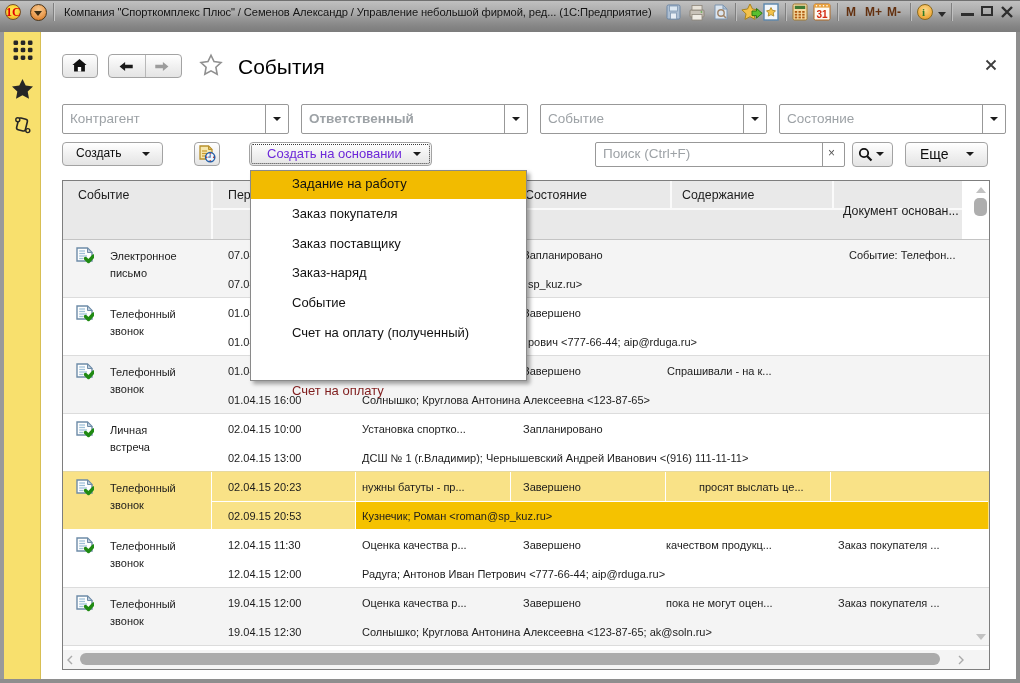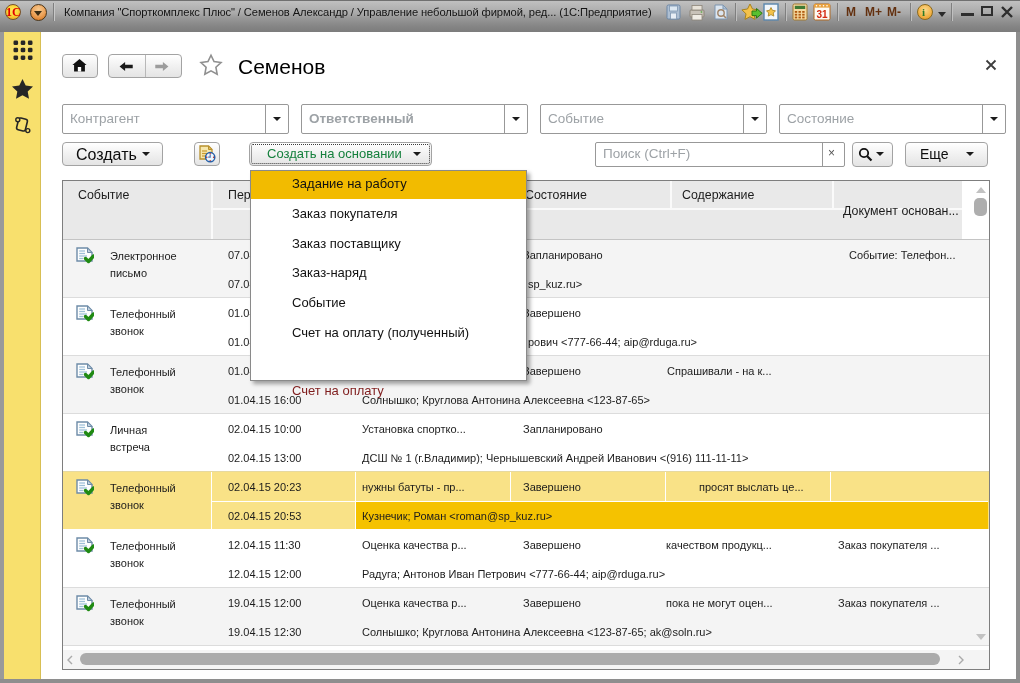--- a/index.html
+++ b/index.html
@@ -128,21 +128,21 @@
 <div class="abs" style="left:145px;top:55px;width:1px;height:22px;background:#b8b8b8;"></div>
 <svg class="abs" style="left:119px;top:62px;" width="15" height="9" viewBox="0 0 20 13">
  <path d="M8 0 L8 4 L19 4 L19 9 L8 9 L8 13 L0 6.5 Z" fill="#1a1a1a"></path>
 </svg>
 <svg class="abs" style="left:154px;top:62px;" width="15" height="9" viewBox="0 0 20 13">
  <path d="M12 0 L12 4 L1 4 L1 9 L12 9 L12 13 L20 6.5 Z" fill="#9c9c9c"></path>
 </svg>
 <svg class="abs" style="left:198px;top:53px;" width="26" height="25" viewBox="0 0 28 28">
  <path d="M14 2.5 l3.4 7 7.8 1.1 -5.7 5.4 1.4 7.7 -6.9 -3.7 -6.9 3.7 1.4 -7.7 -5.7 -5.4 7.8 -1.1 z" fill="#fff" stroke="#8f8f8f" stroke-width="1.8"></path>
 </svg>
-<div class="abs" style="left:238px;top:55px;font-size:21px;color:#000;">Семенов</div>
+<div class="abs" style="left:238px;top:55px;font-size:21px;color:#000;">События</div>
 <svg class="abs" style="left:984px;top:58px;" width="14" height="14" viewBox="0 0 14 14">
     <path d="M2.5 2.5 L11.5 11.5 M11.5 2.5 L2.5 11.5" stroke="#3d3d3d" stroke-width="1.8"></path>
   </svg>
 
 <div class="abs inp" style="left:62px;top:104px;width:227px;height:30px;"></div>
 <div class="abs ph" style="left:70px;top:111px;">Контрагент</div>
 <div class="abs" style="left:265px;top:105px;width:1px;height:28px;background:#989898;"></div>
 <div class="abs arrow" style="left:273px;top:117px;"></div>
 <div class="abs inp" style="left:301px;top:104px;width:227px;height:30px;"></div>
 <div class="abs ph" style="left:309px;top:111px;font-weight:bold;">Ответственный</div>
@@ -151,42 +151,42 @@
 <div class="abs inp" style="left:540px;top:104px;width:227px;height:30px;"></div>
 <div class="abs ph" style="left:548px;top:111px;">Событие</div>
 <div class="abs" style="left:743px;top:105px;width:1px;height:28px;background:#989898;"></div>
 <div class="abs arrow" style="left:751px;top:117px;"></div>
 <div class="abs inp" style="left:779px;top:104px;width:227px;height:30px;"></div>
 <div class="abs ph" style="left:787px;top:111px;">Состояние</div>
 <div class="abs" style="left:982px;top:105px;width:1px;height:28px;background:#989898;"></div>
 <div class="abs arrow" style="left:990px;top:117px;"></div>
 
 <div class="abs btn" style="left:62px;top:142px;width:101px;height:24px;"></div>
-<div class="abs" style="left:76px;top:146px;font-size:16px;color:#0d0d0d;">Создать</div>
+<div class="abs" style="left:76px;top:146px;font-size:12px;color:#0d0d0d;">Создать</div>
 <div class="abs arrow" style="left:142px;top:152px;"></div>
 <div class="abs btn" style="left:194px;top:142px;width:26px;height:24px;"></div>
 <svg class="abs" style="left:198px;top:145px;" width="18" height="18" viewBox="0 0 18 18">
  <path d="M2 1 h8.5 l3.5 3.5 v9.5 h-12 z" fill="#f7e8ad" stroke="#b8912e" stroke-width="1.3"></path>
  <path d="M10.5 1 l3.5 3.5 h-3.5 z" fill="#e4c35e" stroke="#b8912e"></path>
  <g stroke="#c89a30" stroke-width="1.2">
       <line x1="4" y1="6" x2="9" y2="6"></line>
       <line x1="4" y1="8.5" x2="9" y2="8.5"></line>
       <line x1="4" y1="11" x2="8" y2="11"></line>
     </g>
  <circle cx="12.2" cy="12.2" r="4.6" fill="#eef6fc" stroke="#2460a8" stroke-width="1.5"></circle>
  <path d="M12.2 9.6 v2.6 h-2" stroke="#4a7ab8" stroke-width="1.2" fill="none"></path>
  <g fill="#c02020">
       <circle cx="12.2" cy="8.8" r="0.7"></circle>
       <circle cx="12.2" cy="15.6" r="0.7"></circle>
       <circle cx="8.8" cy="12.2" r="0.7"></circle>
       <circle cx="15.6" cy="12.2" r="0.7"></circle>
     </g>
 </svg>
 <div class="abs btn" style="left:249px;top:142px;width:183px;height:24px;outline:1px dotted #3a3a3a;outline-offset:-3px;"></div>
-<div class="abs" style="left:267px;top:146px;font-size:13px;color:#15803d;">Создать на основании</div>
+<div class="abs" style="left:267px;top:146px;font-size:13px;color:#6d28d9;">Создать на основании</div>
 <div class="abs arrow" style="left:413px;top:152px;"></div>
 <div class="abs inp" style="left:595px;top:142px;width:250px;height:25px;"></div>
 <div class="abs ph" style="left:603px;top:146px;">Поиск (Ctrl+F)</div>
 <div class="abs" style="left:822px;top:143px;width:1px;height:23px;background:#989898;"></div>
 <div class="abs" style="left:828px;top:146px;font-size:12px;color:#555;">×</div>
 <div class="abs btn" style="left:852px;top:142px;width:41px;height:25px;"></div>
 <svg class="abs" style="left:858px;top:147px;" width="15" height="15" viewBox="0 0 15 15">
  <circle cx="6" cy="6" r="4.2" fill="none" stroke="#111" stroke-width="1.8"></circle>
  <line x1="9.2" y1="9.2" x2="13.5" y2="13.5" stroke="#111" stroke-width="2.2"></line>
 </svg>
@@ -285,21 +285,21 @@
 <div class="abs tbltxt" style="left:362px;top:452px;">ДСШ № 1 (г.Владимир); Чернышевский Андрей Иванович &lt;(916) 111-11-11&gt;</div>
 
 <svg class="abs" style="left:76px;top:479px;" width="18" height="17" viewBox="0 0 18 17">
     <use href="#docic"></use>
   </svg>
 <div class="abs tbltxt" style="left:110px;top:479.5px;line-height:17.5px;">Телефонный<br>звонок</div>
 <div class="abs tbltxt" style="left:228px;top:480.5px;">02.04.15 20:23</div>
 <div class="abs tbltxt" style="left:362px;top:480.5px;">нужны батуты - пр...</div>
 <div class="abs tbltxt" style="left:523px;top:480.5px;">Завершено</div>
 <div class="abs tbltxt" style="left:667px;top:480.5px;padding-left:32px;">просят выслать це...</div>
-<div class="abs tbltxt" style="left:228px;top:510px;">02.04.15 20:53</div>
+<div class="abs tbltxt" style="left:228px;top:510px;">02.09.15 20:53</div>
 <div class="abs tbltxt" style="left:362px;top:510px;">Кузнечик; Роман &lt;roman@sp_kuz.ru&gt;</div>
 
 <svg class="abs" style="left:76px;top:537px;" width="18" height="17" viewBox="0 0 18 17">
     <use href="#docic"></use>
   </svg>
 <div class="abs tbltxt" style="left:110px;top:537.5px;line-height:17.5px;">Телефонный<br>звонок</div>
 <div class="abs tbltxt" style="left:228px;top:538.5px;">12.04.15 11:30</div>
 <div class="abs tbltxt" style="left:362px;top:538.5px;">Оценка качества р...</div>
 <div class="abs tbltxt" style="left:523px;top:538.5px;">Завершено</div>
 <div class="abs tbltxt" style="left:666px;top:538.5px;">качеством продукц...</div>

